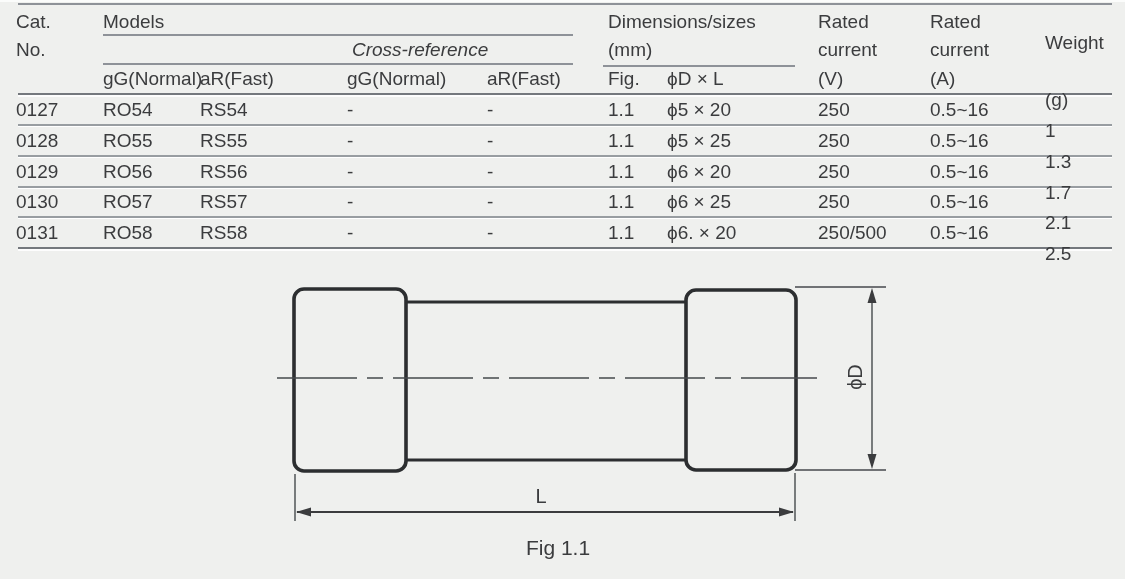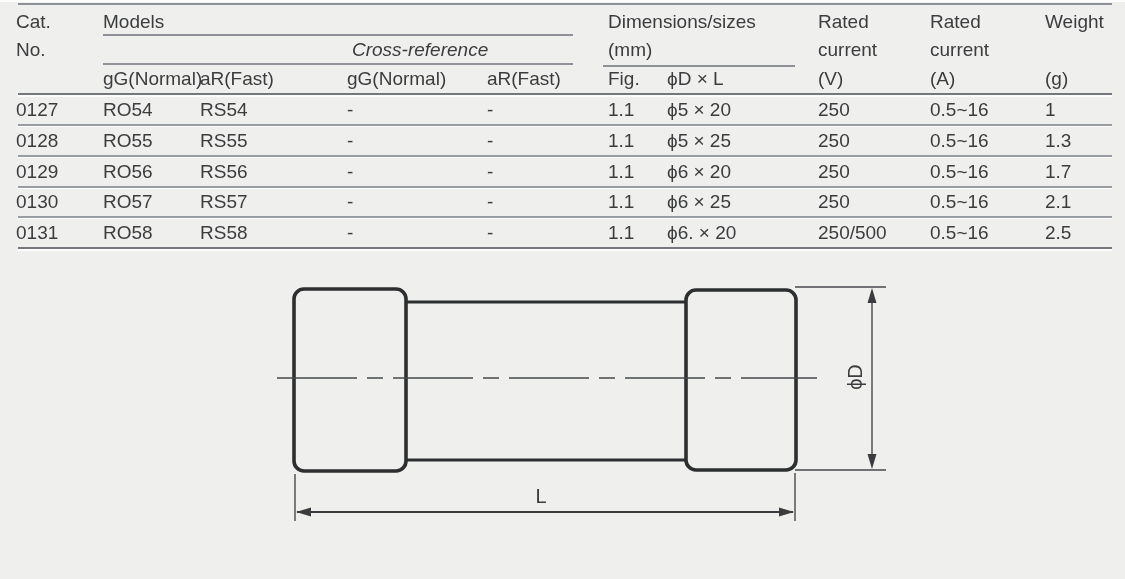--- a/index.html
+++ b/index.html
@@ -36,21 +36,21 @@
   .hrow3{top:67px;}
   .col-cat{left:16px;}
   .col-mgg{left:103px;}
   .col-mar{left:200px;}
   .col-cgg{left:347px;}
   .col-car{left:487px;}
   .col-fig{left:608px;}
   .col-dxl{left:667px;}
   .col-v{left:818px;}
   .col-a{left:930px;}
-  .col-w{left:1045px;}
+  .col-w{left:1045px;margin-top:21px;}
   .col-crossref{left:352px;font-style:italic;}
 
   .trow{position:absolute;left:0;width:1125px;height:31px;border-radius:9px;}
   .trow .cell{top:0;line-height:31px;}
   .r0{top:94px;}
   .r1{top:125px;padding-left:24px;}
   .r2{top:156px;}
   .r3{top:186px;}
   .r4{top:217px;}
 
@@ -188,13 +188,14 @@
     <g>
       <line x1="295" y1="474" x2="295" y2="521" stroke="#46494c" stroke-width="1.4"></line>
       <line x1="795" y1="473" x2="795" y2="521" stroke="#46494c" stroke-width="1.4"></line>
       <line x1="297" y1="512" x2="793" y2="512" stroke="#3b3c3e" stroke-width="1.9"></line>
       <polygon points="296,512 311,507.5 311,516.5" fill="#3b3c3e"></polygon>
       <polygon points="794,512 779,507.5 779,516.5" fill="#3b3c3e"></polygon>
       <text x="541" y="503" text-anchor="middle" font-size="20" fill="#3b3c3e">L</text>
     </g>
   </svg>
 
+  <div class="caption">Fig 1.1</div>
 </div>
 
 </body></html>

